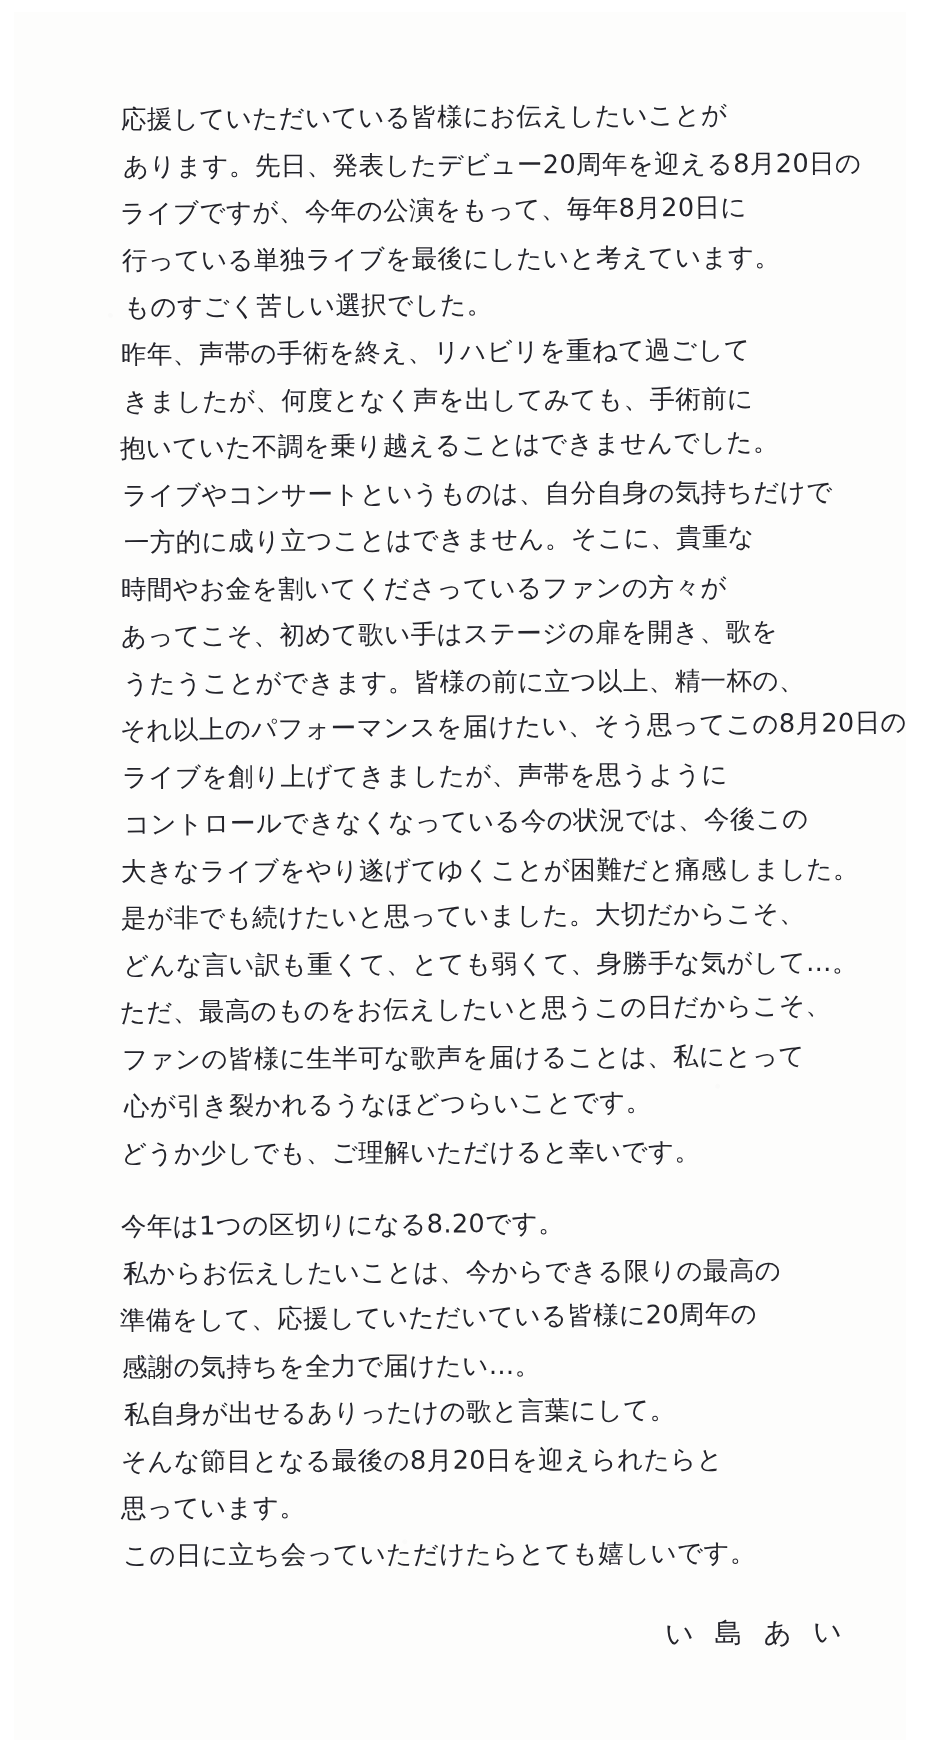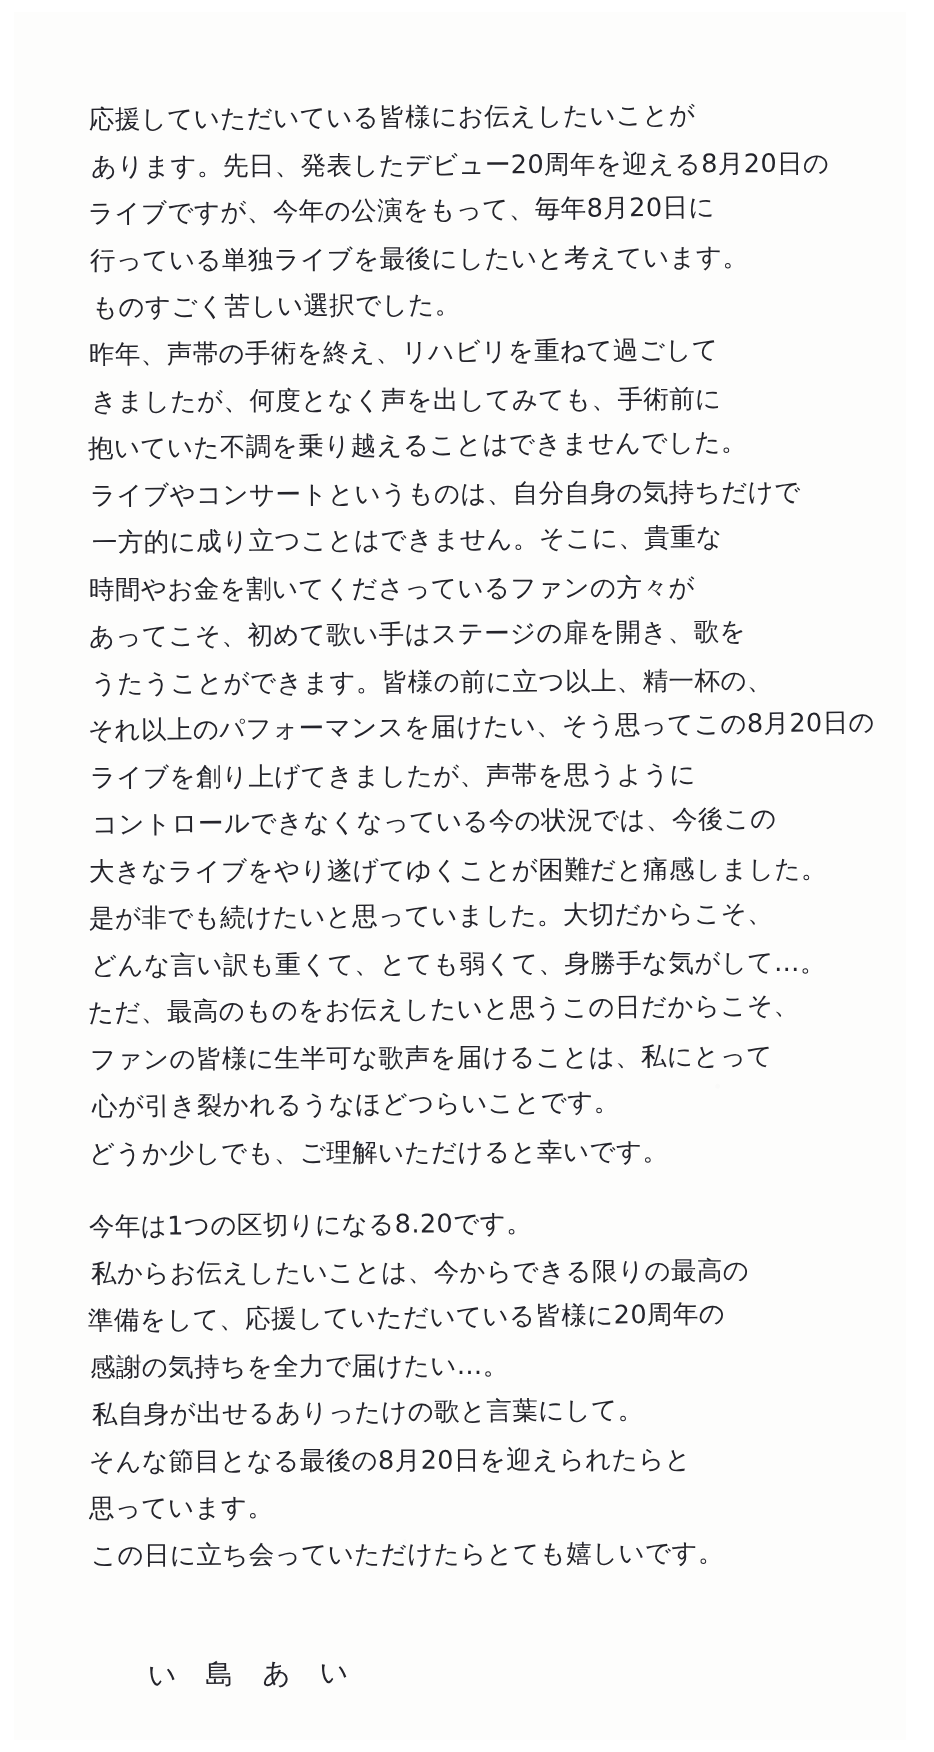--- a/index.html
+++ b/index.html
@@ -15,21 +15,21 @@
     color: #1a1a1a;
     position: relative;
     overflow: hidden;
   }
   .page {
     position: relative;
     width: 920px;
     height: 1752px;
     background: #fdfdfc;
     box-sizing: border-box;
-    padding: 96px 72px 60px 88px;
+    padding: 96px 72px 60px 120px;
   }
   
   .page::before {
     content: "";
     position: absolute;
     inset: 0;
     pointer-events: none;
     background:
       radial-gradient(circle at 12% 18%, rgba(0,0,0,0.012) 0 2px, transparent 3px),
       radial-gradient(circle at 78% 62%, rgba(0,0,0,0.012) 0 2px, transparent 3px),
@@ -59,24 +59,23 @@
   .line:nth-child(6n+4) { transform: rotate(-0.30deg) translateX(2px); }
   .line:nth-child(6n+5) { transform: rotate(-0.50deg) translateX(4px); }
   .line:nth-child(6n+6) { transform: rotate(-0.20deg) translateX(1px); }
 
   .para-gap {
     height: 26px;
   }
   .signature-block {
     position: relative;
     z-index: 2;
-    margin-top: 75px;
-    text-align: left;
+    margin-top: 32px;
+    text-align: right;
     padding-left: 60px;
-    font-family: Liberation Mono, monospace;
   }
   .signature {
     display: inline-block;
     font-size: 28px;
     line-height: 44px;
     letter-spacing: 6px;
     color: #24242b;
     transform: rotate(-0.8deg);
   }
   .scan-edge-left, .scan-edge-right, .scan-edge-top, .scan-edge-bottom {

